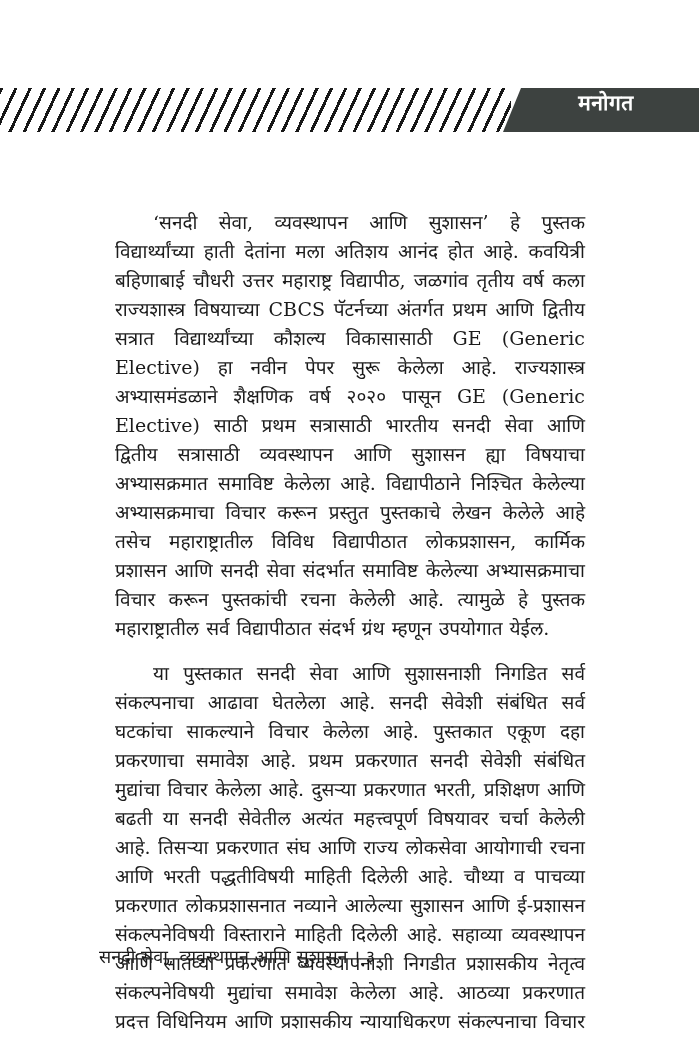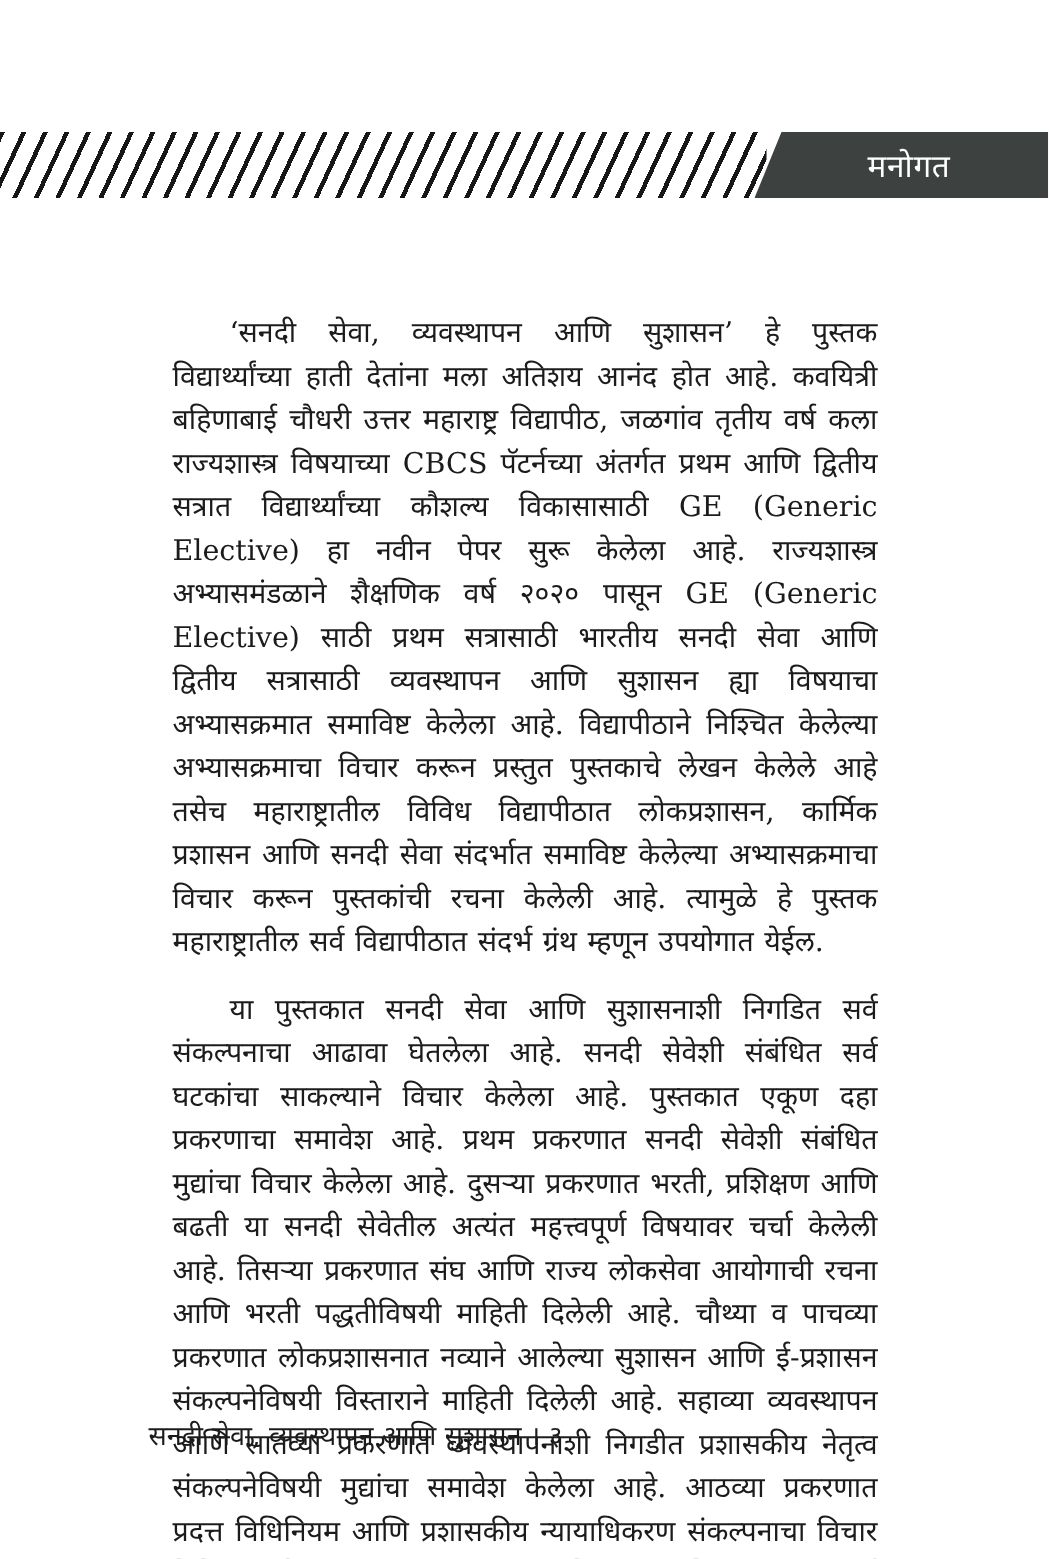--- a/index.html
+++ b/index.html
@@ -42,22 +42,23 @@
       #ffffff 13px
     );
   }
   .title-box {
     flex: 0 0 196px;
     height: 100%;
     margin-left: -8px;
     background: var(--header-box);
     clip-path: polygon(18px 0, 100% 0, 100% 100%, 0 100%);
     display: flex;
-    align-items: center;
+    align-items: flex-start;
     justify-content: center;
+    font-weight: bold;
   }
   .title-box span {
     color: #ffffff;
     font-size: 21px;
     letter-spacing: 0.5px;
     padding-left: 10px;
   }
 
   
   .body-text {

